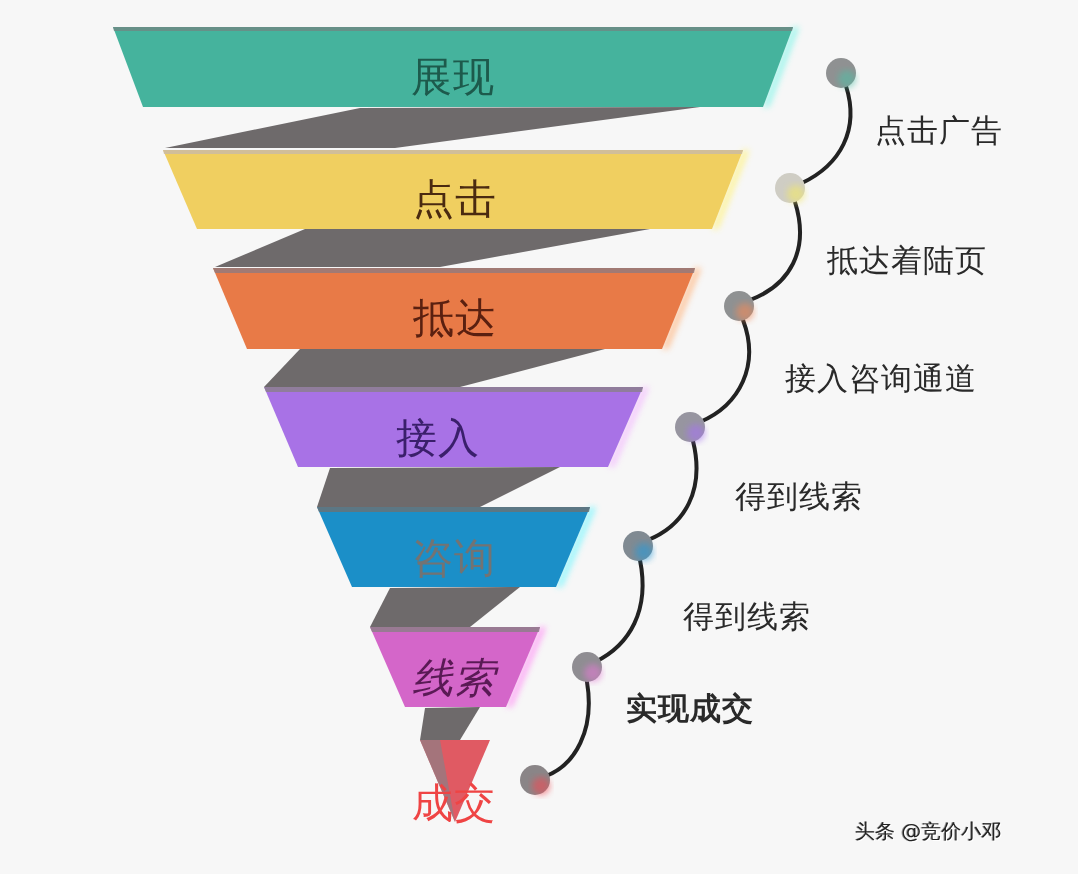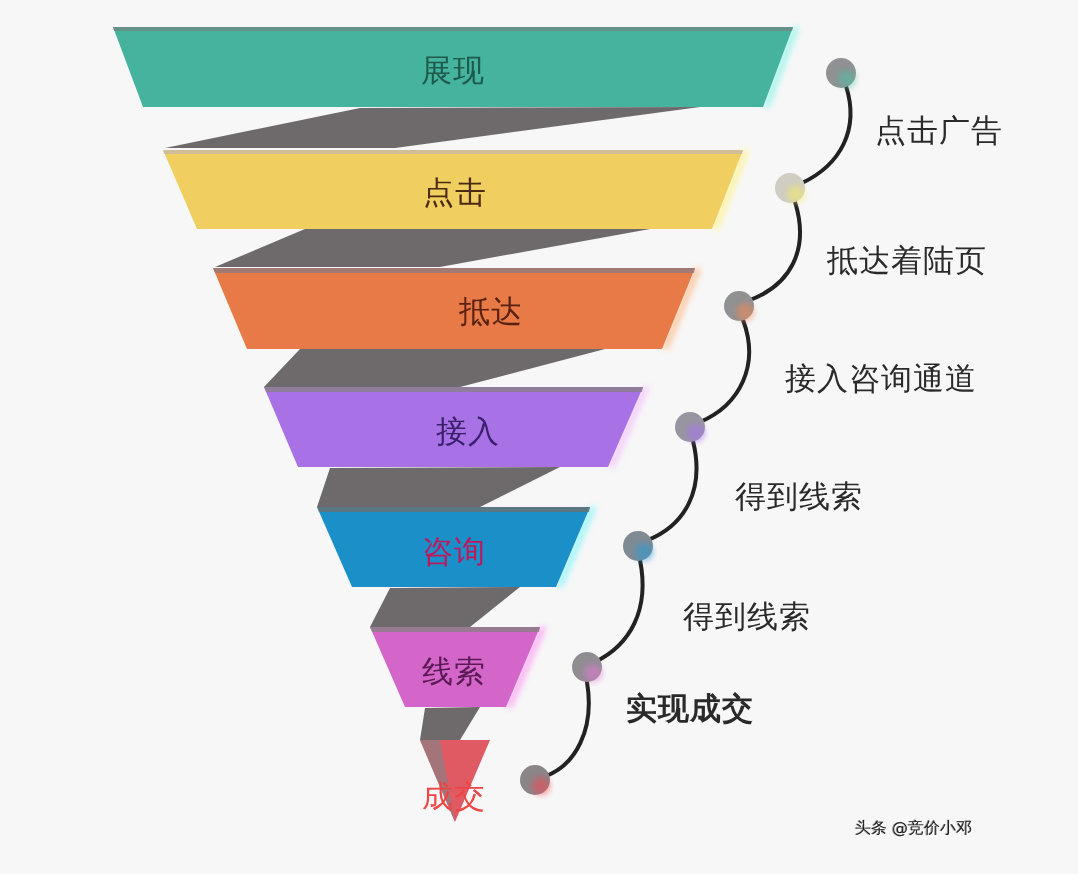--- a/index.html
+++ b/index.html
@@ -1,22 +1,22 @@
 <!DOCTYPE html>
 <html><head>
 <meta charset="utf-8">
 <style>
   html, body { margin:0; padding:0; }
   body { width:1078px; height:874px; background:#f7f7f7; position:relative; overflow:hidden;
          font-family:"DejaVu Sans", "Liberation Sans", sans-serif; }
   #funnel { position:absolute; left:0; top:0; }
-  .bar-label { position:absolute; font-size:31px; font-weight:normal; transform:translateX(-50%);
+  .bar-label { position:absolute; font-size:41px; font-weight:normal; transform:translateX(-50%);
                white-space:nowrap; letter-spacing:1px; }
   .step-label { position:absolute; font-size:31px; color:#2a2a2a; white-space:nowrap; letter-spacing:1px; }
-  .watermark { position:absolute; left:855px; top:818px; font-size:16px; color:#222;
+  .watermark { position:absolute; left:855px; top:818px; font-size:20px; color:#222;
                text-shadow:1px 1px 0 #fff, -1px 0 0 #999; white-space:nowrap; }
 </style>
 </head>
 <body>
 
 <svg id="funnel" width="1078" height="874" viewBox="0 0 1078 874">
   <defs>
     <filter id="glow" x="-20%" y="-20%" width="140%" height="140%">
       <feGaussianBlur stdDeviation="3"></feGaussianBlur>
     </filter>
@@ -77,24 +77,24 @@
     <circle cx="644" cy="552" r="9" fill="#2a9ad6" opacity="0.6" filter="url(#glow)"></circle>
     <circle cx="587" cy="667" r="15" fill="#8f8d92"></circle>
     <circle cx="593" cy="673" r="9" fill="#e07ad2" opacity="0.6" filter="url(#glow)"></circle>
     <circle cx="535" cy="780" r="15" fill="#8a8587"></circle>
     <circle cx="541" cy="786" r="9" fill="#ee4b55" opacity="0.6" filter="url(#glow)"></circle>
   </g>
 </svg>
 
 <div class="bar-label" style="left: 453px; top: 50px; color: rgb(29, 90, 76);">展现</div>
 <div class="bar-label" style="left: 455px; top: 172px; color: rgb(74, 42, 16);">点击</div>
-<div class="bar-label" style="left: 455px; top: 291px; color: rgb(90, 32, 16); margin-left: 36px;">抵达</div>
-<div class="bar-label" style="left: 468px; top: 411px; color: rgb(58, 31, 107);">接入</div>
-<div class="bar-label" style="left: 454px; top: 531px; color: #be185d; font-family: Liberation Mono, monospace;">咨询</div>
-<div class="bar-label" style="left: 454px; top: 651px; color: rgb(90, 26, 85);">线索</div>
+<div class="bar-label" style="left: 455px; top: 291px; color: rgb(90, 32, 16);">抵达</div>
+<div class="bar-label" style="left: 438px; top: 411px; color: rgb(58, 31, 107);">接入</div>
+<div class="bar-label" style="left: 454px; top: 531px; color: #737373; font-family: Liberation Mono, monospace;">咨询</div>
+<div class="bar-label" style="left: 454px; top: 651px; color: rgb(90, 26, 85); font-style: italic;">线索</div>
 <div class="bar-label" style="left: 454px; top: 776px; color: #ef4444;">成交</div>
 
 <div class="step-label" style="left:875px; top:110px;text-align:center;">点击广告</div>
 <div class="step-label" style="left:827px; top:240px;">抵达着陆页</div>
 <div class="step-label" style="left:785px; top:358px;text-align:center;">接入咨询通道</div>
 <div class="step-label" style="left:735px; top:476px;">得到线索</div>
 <div class="step-label" style="left:683px; top:596px;">得到线索</div>
 <div class="step-label" style="left:626px; top:688px;font-weight:bold;">实现成交</div>
 
 <div class="watermark">头条 @竞价小邓</div>

